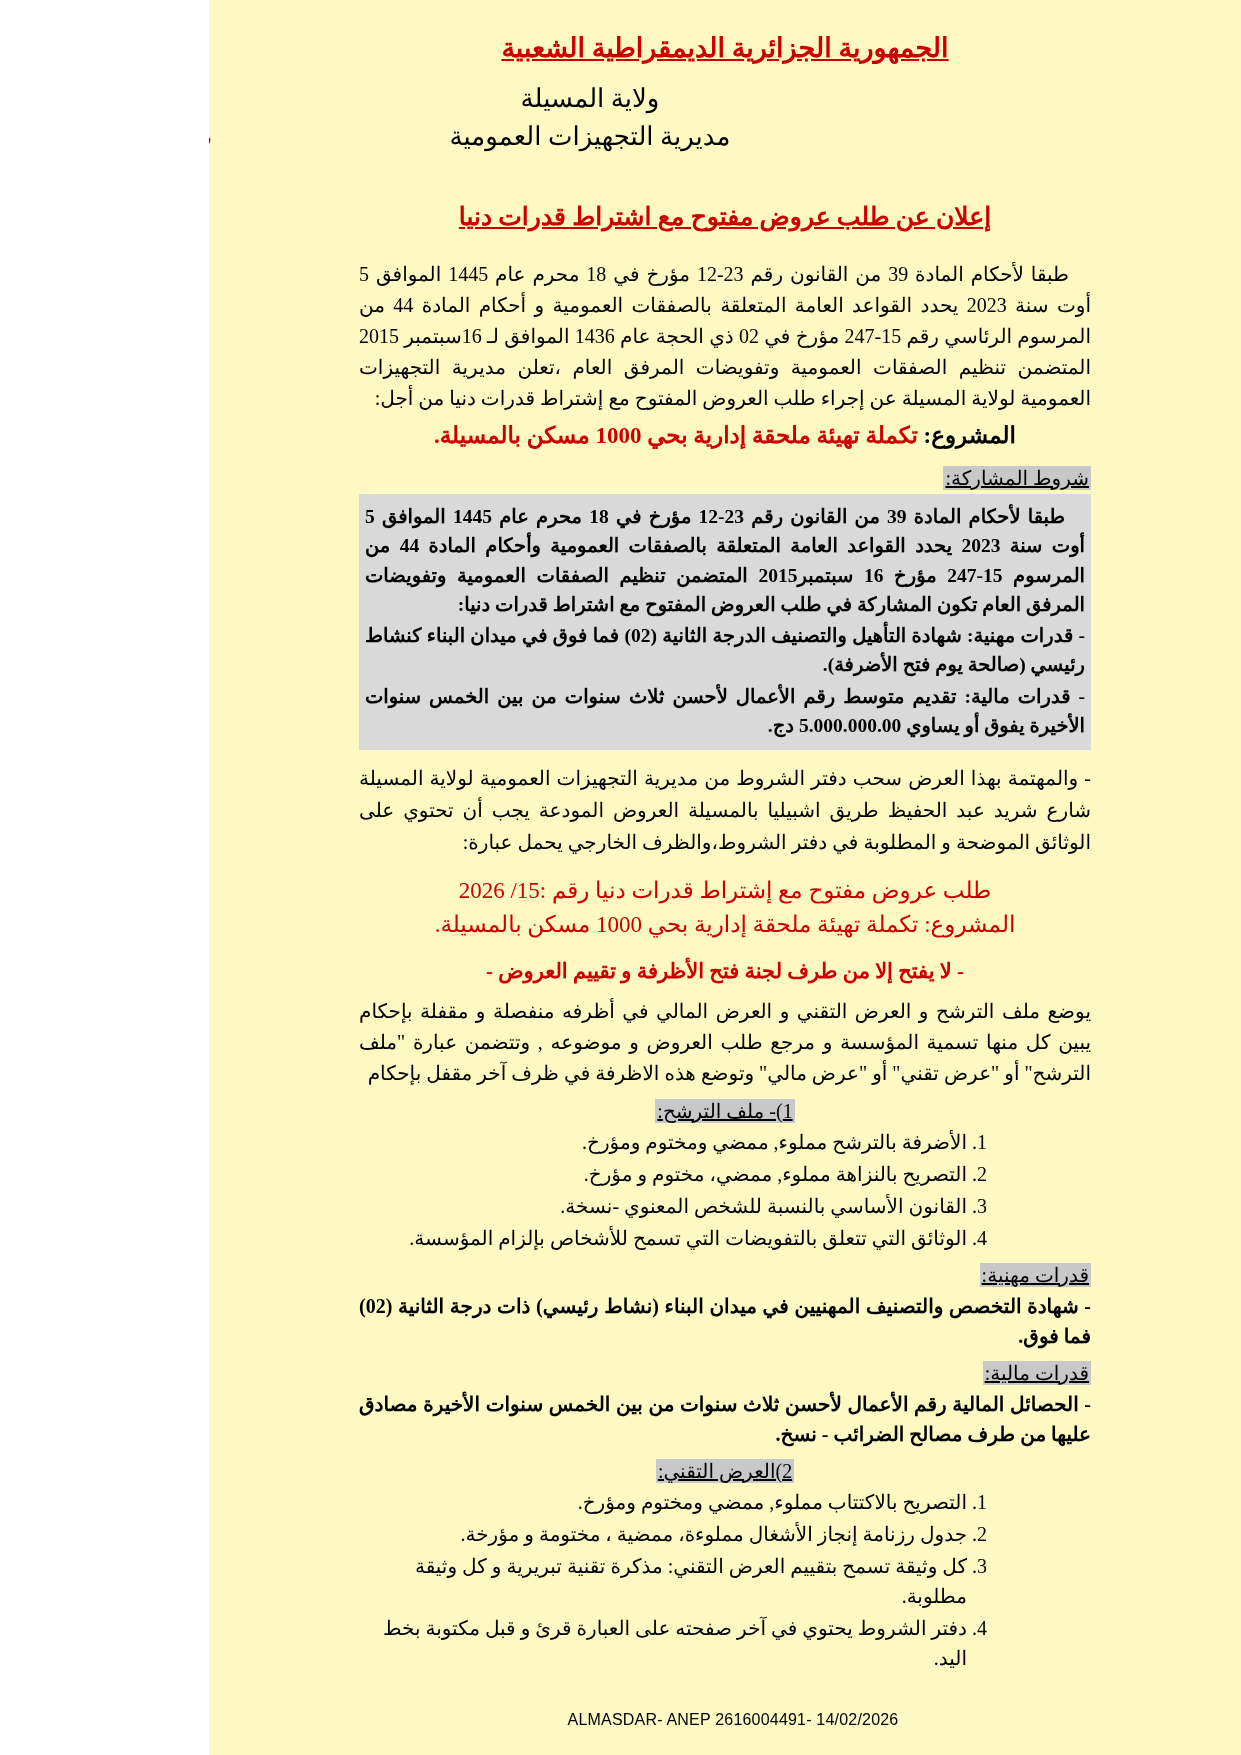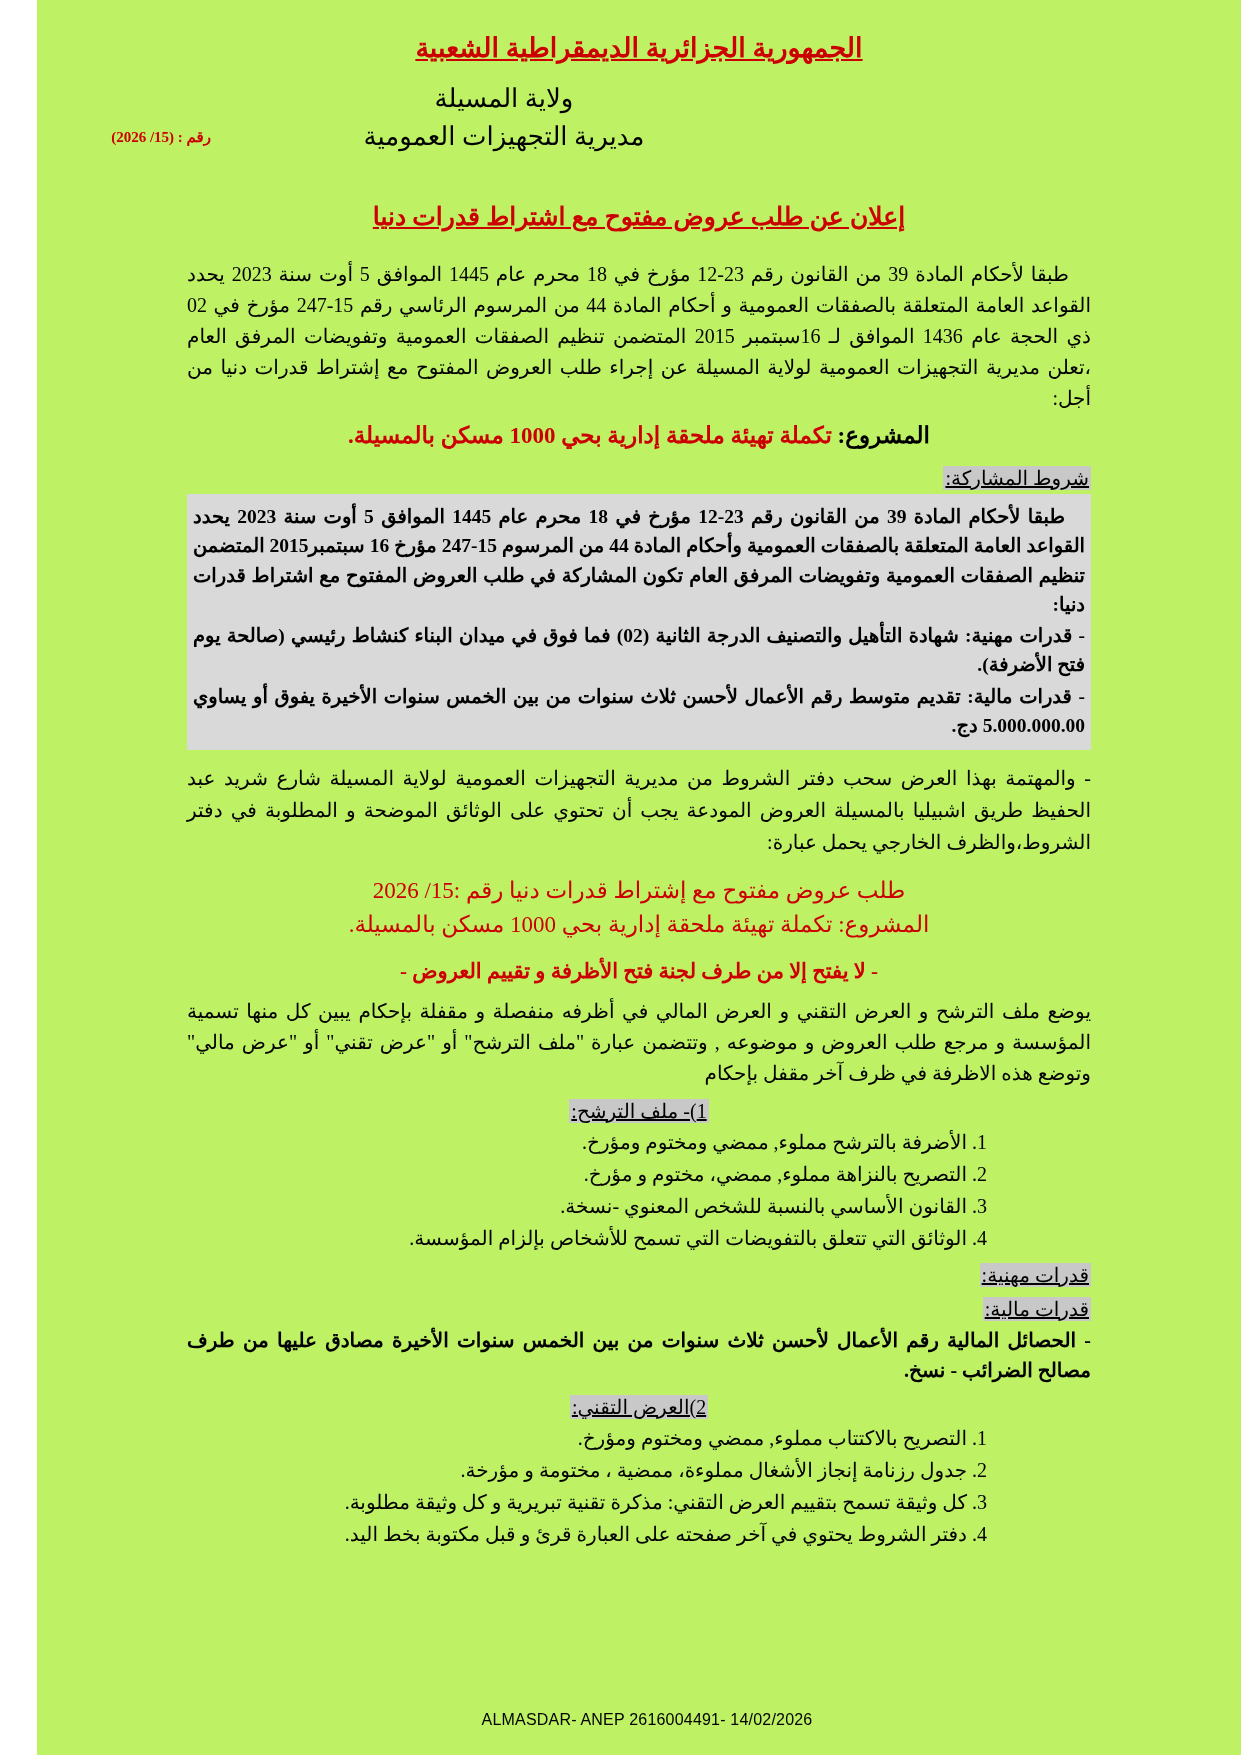--- a/index.html
+++ b/index.html
@@ -5,24 +5,24 @@
   html, body {
     margin: 0;
     padding: 0;
     background: #ffffff;
   }
   body {
     font-family: "Liberation Serif", "DejaVu Serif", serif;
     color: #000000;
   }
   .page {
-    width: 1204px;
+    width: 1032px;
     height: 1755px;
     position: relative;
-    background: #bef264;
+    background: #fef9c3;
     box-sizing: border-box;
     padding: 22px 150px 0 150px;
     overflow: hidden;
   }
   
   .republic {
     text-align: center;
     color: #cc0000;
     font-weight: bold;
     font-size: 27px;
@@ -214,20 +214,21 @@
   <ol class="docs">
     <li>الأضرفة بالترشح مملوء, ممضي ومختوم ومؤرخ.</li>
     <li>التصريح بالنزاهة مملوء, ممضي، مختوم و مؤرخ.</li>
     <li>القانون الأساسي بالنسبة للشخص المعنوي -نسخة.</li>
     <li>الوثائق التي تتعلق بالتفويضات التي تسمح للأشخاص بإلزام المؤسسة.</li>
   </ol>
 
   <div class="hl-head-wrap">
     <span class="hl-head">قدرات مهنية:</span>
   </div>
+  <div class="sub-line">- شهادة التخصص والتصنيف المهنيين في ميدان البناء (نشاط رئيسي) ذات درجة الثانية (02) فما فوق.</div>
 
   <div class="hl-head-wrap">
     <span class="hl-head">قدرات مالية:</span>
   </div>
   <div class="sub-line">- الحصائل المالية رقم الأعمال لأحسن ثلاث سنوات من بين الخمس سنوات الأخيرة مصادق عليها من طرف مصالح الضرائب - نسخ.</div>
 
   <div class="hl-head-wrap center">
     <span class="hl-head">2)العرض التقني:</span>
   </div>
 

